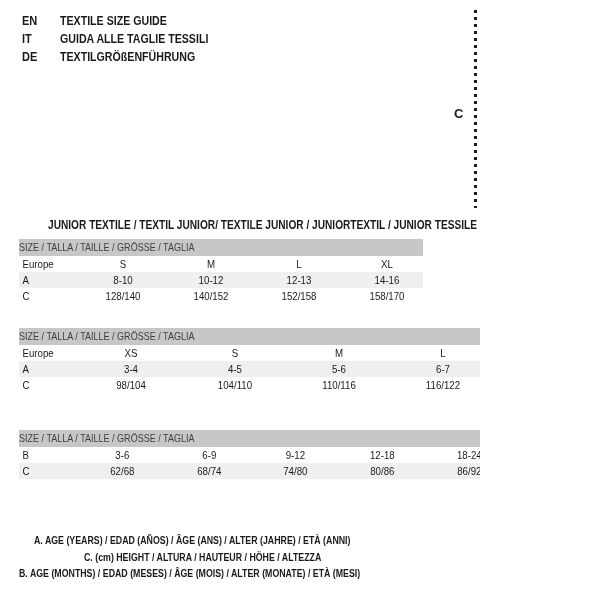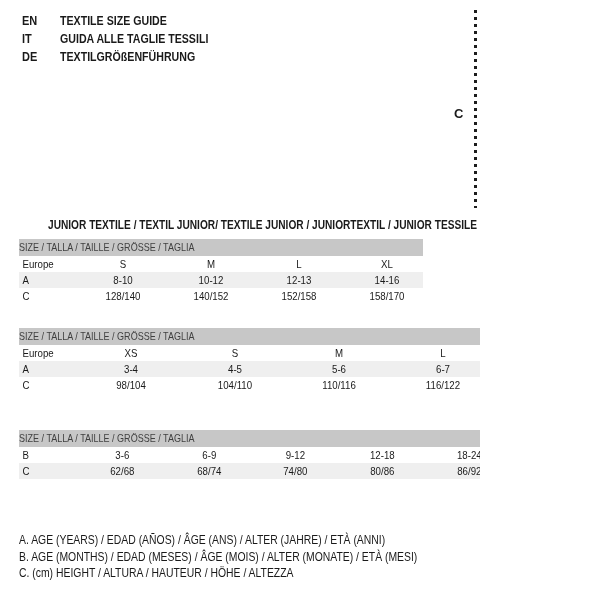--- a/index.html
+++ b/index.html
@@ -34,21 +34,21 @@
             font-size:11px;white-space:nowrap;}
   .size-bar .cond{transform:scaleX(0.82);}
   .trow{display:grid;height:16px;line-height:16px;font-size:11px;gap:16px;}
   .trow.shaded{background:#efefef;}
   .tlabel{padding-left:4px;text-align:left;white-space:nowrap;
           transform:scaleX(0.88);transform-origin:0 50%;}
   .tcell{text-align:center;white-space:nowrap;transform:scaleX(0.88);transform-origin:50% 50%;}
 
   
   .legend{position:absolute;left:19px;top:532px;}
-  .legend-line{font-weight:normal;font-size:13px;line-height:16.5px;white-space:nowrap;}
+  .legend-line{font-weight:bold;font-size:11px;line-height:16.5px;white-space:nowrap;text-align:center;}
   .legend-line .inner{display:inline-block;white-space:nowrap;transform:scaleX(0.8);transform-origin:0 50%;}
 </style>
 </head>
 <body>
 
 <div class="page">
 
   <div class="languages" id="languages">
       <div class="lang-row">
         <span class="lang-code">EN</span>
@@ -162,17 +162,17 @@
             <span class="tcell">80/86</span>
             <span class="tcell">86/92</span>
             <span class="tcell">92/98</span>
           </div>
         </div>
       </div>
     </div>
 
   <div class="legend" id="legend">
       <div class="legend-line"><span class="inner">A. AGE (YEARS) / EDAD (AÑOS) / ÂGE (ANS) / ALTER (JAHRE) / ETÀ (ANNI)</span></div>
+      <div class="legend-line"><span class="inner">C. (cm) HEIGHT / ALTURA / HAUTEUR / HÖHE / ALTEZZA</span></div>
       <div class="legend-line"><span class="inner">B. AGE (MONTHS) / EDAD (MESES) / ÂGE (MOIS) / ALTER (MONATE) / ETÀ (MESI)</span></div>
-      <div class="legend-line"><span class="inner">C. (cm) HEIGHT / ALTURA / HAUTEUR / HÖHE / ALTEZZA</span></div>
     </div>
 
 </div>
 
 </body></html>

